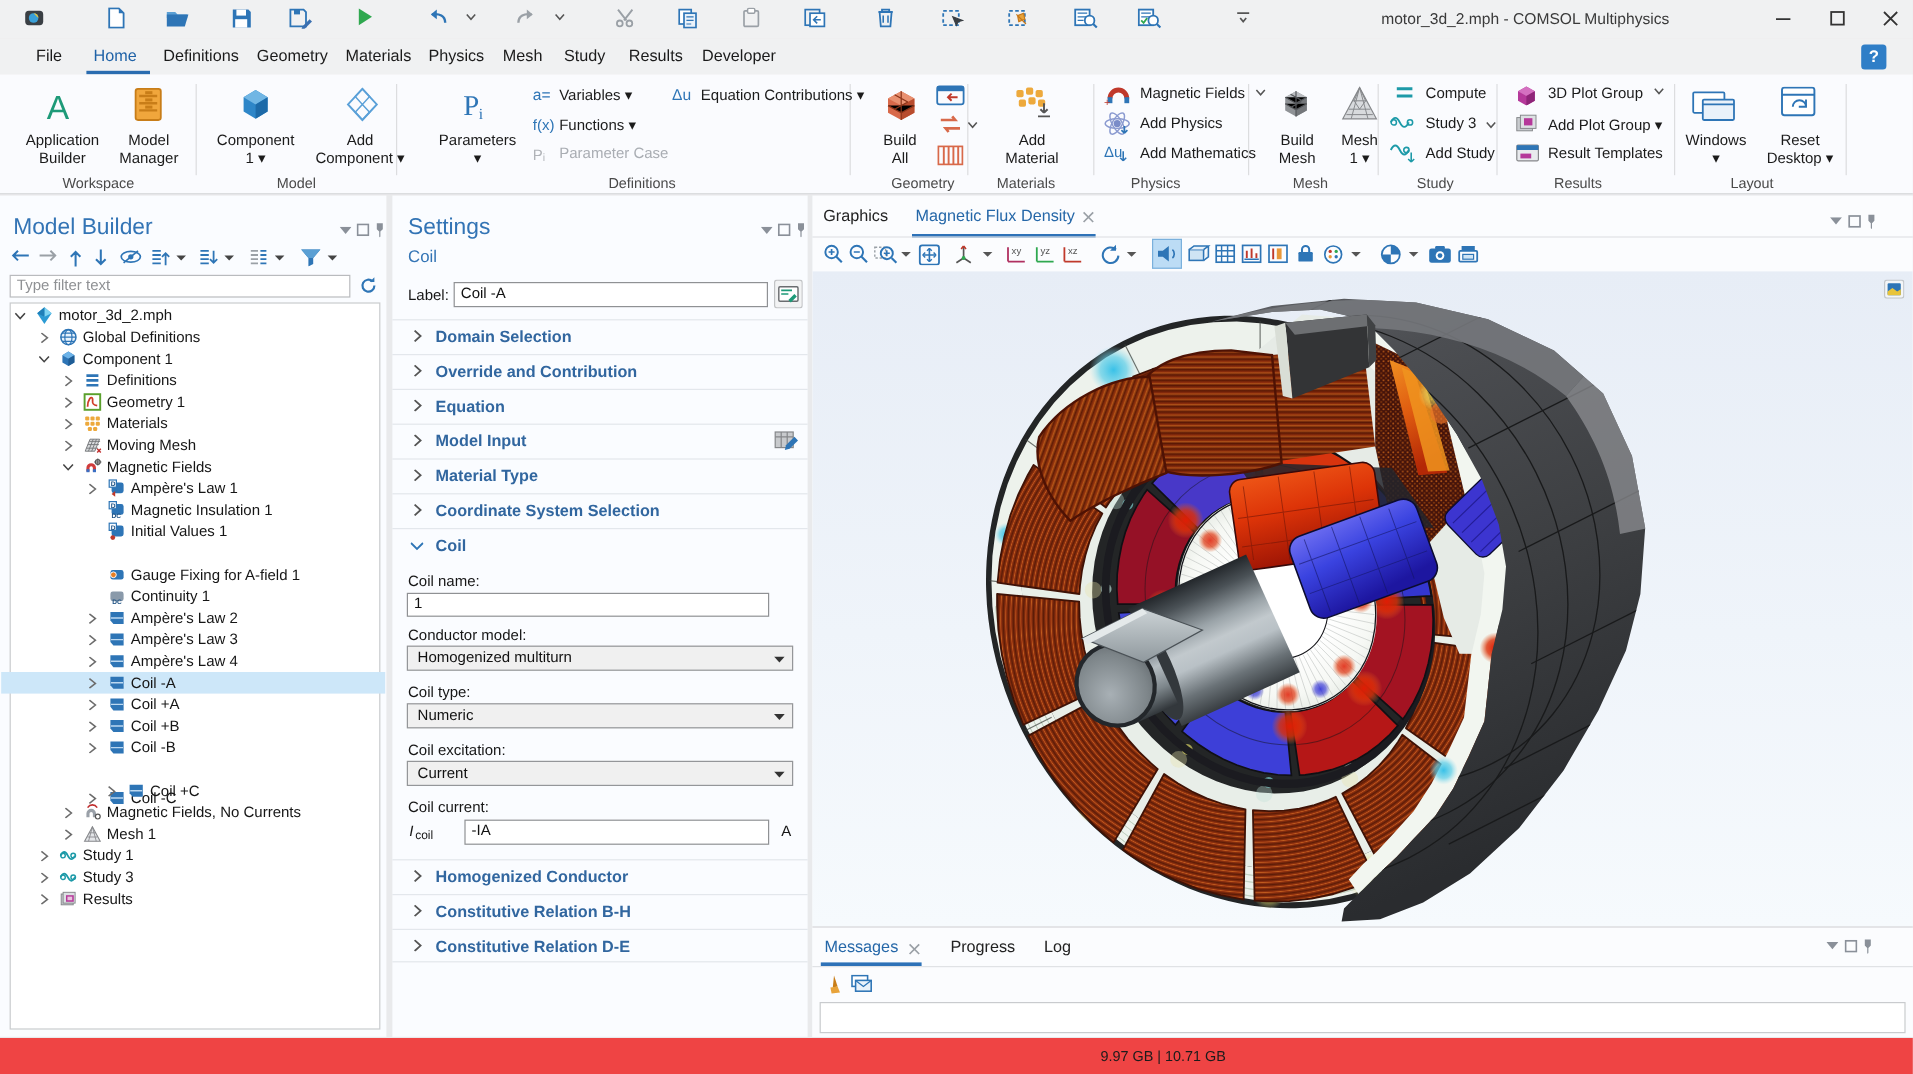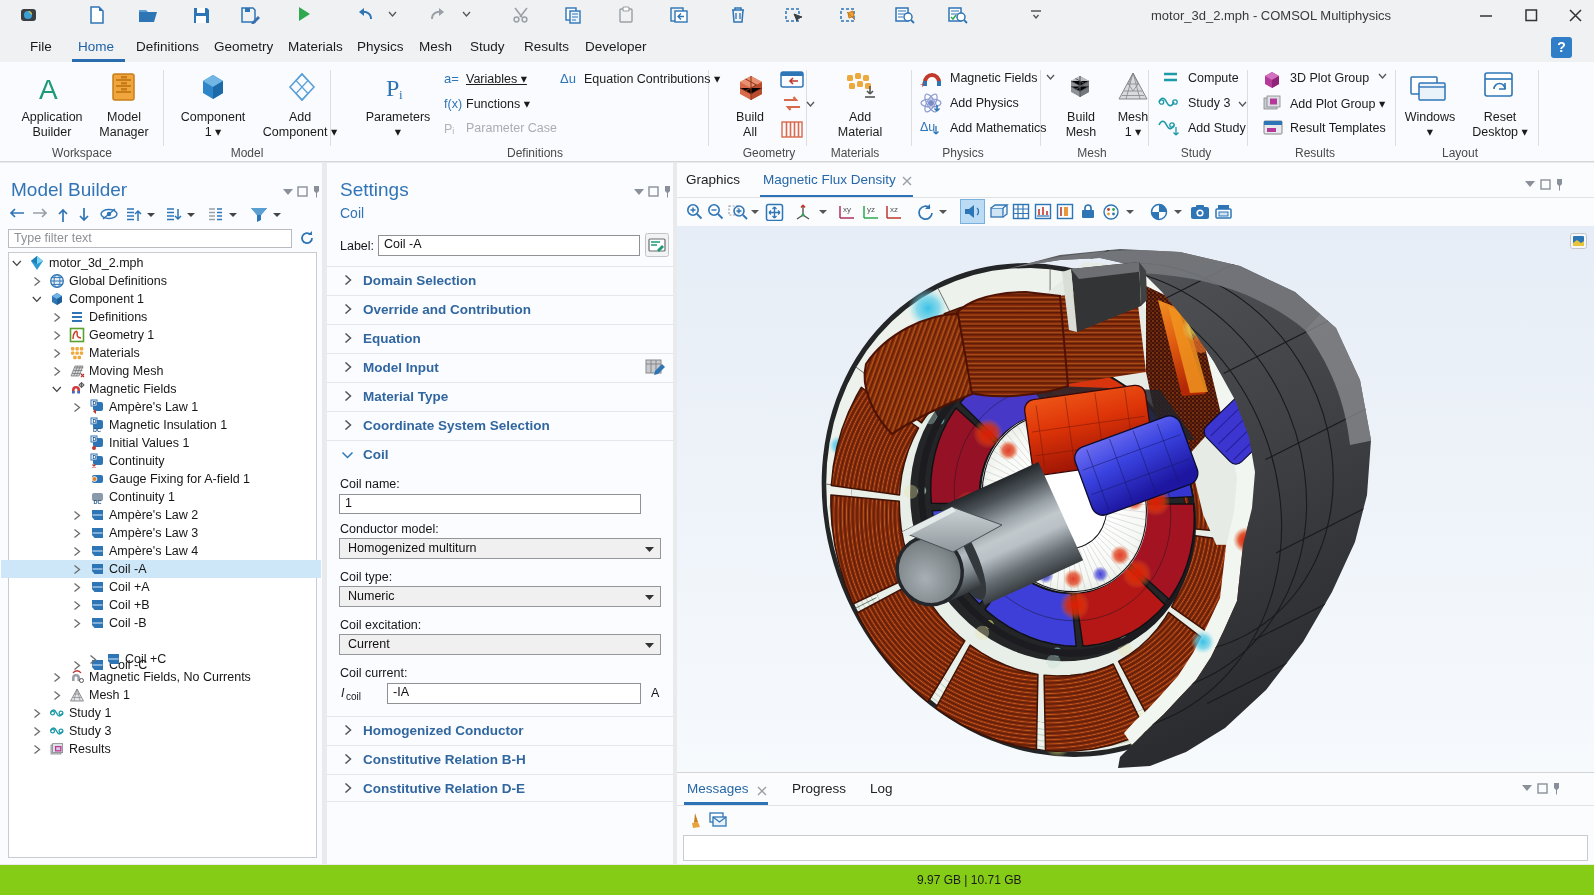--- a/index.html
+++ b/index.html
@@ -17,21 +17,21 @@
 #settings { left:327px; top:0; width:346px; height:701px; }
 #graphics { left:677px; top:0; width:917px; height:701px; background:#fbfcfe; }
 .ptitle { position:absolute; font-size:19px; color:#3374b5; }
 .tree-row { position:absolute; left:1px; right:1px; height:18px; font-size:12.5px; color:#161616; white-space:nowrap; }
 .sel { background:#cde7f9; }
 .sechdr { position:absolute; font-size:13.5px; font-weight:bold; color:#31669f; }
 .flabel { position:absolute; font-size:12.5px; color:#161616; }
 .combo { position:absolute; left:12px; width:322px; height:21px; background:#f0f0f0; border:1px solid #949699; font-size:12.5px; color:#111; line-height:19px; padding-left:8px; }
 .tinput { position:absolute; background:#fff; border:1px solid #8f9194; font-size:12.5px; color:#111; line-height:17px; padding-left:5px; }
 .sepline { position:absolute; left:0; width:346px; height:1px; background:#e3e7ec; }
-#statusbar { position:absolute; left:0; top:865px; width:1594px; height:30px; background:#84cc16; font-size:12px; color:#1b1b1b; }
+#statusbar { position:absolute; left:0; top:865px; width:1594px; height:30px; background:#ef4444; font-size:12px; color:#1b1b1b; }
 .gtab { position:absolute; top:9px; font-size:13.5px; color:#222; }
 svg { display:block; }
 </style></head><body>
 <div id="titlebar">
 <div class="abs" style="left:1151px; top:8px; font-size:13px; color:#3a3a3a;">motor_3d_2.mph - COMSOL Multiphysics</div>
 <svg class="icon" style="left:1479px; top:14px;" width="14" height="4">
       <path d="M1 2h12" stroke="#333" stroke-width="1.5"></path>
     </svg>
 <svg class="icon" style="left:1525px; top:9px;" width="13" height="13">
       <rect x="1" y="1" width="10.5" height="10.5" fill="none" stroke="#333" stroke-width="1.5"></rect>
@@ -238,21 +238,21 @@
         <text x="2" y="22" font-size="24" fill="#2e75b6" font-family="Liberation Serif">P</text>
         <text x="15" y="25" font-size="13" fill="#2e75b6" font-family="Liberation Serif">i</text>
       </svg>
     </span>
     <div class="rbig" style="left:354px;top:48px;width:88px;">Parameters<br>▾</div>
     <span class="icon" style="left:444px;top:8px;">
       <svg width="17" height="17">
         <text x="0" y="13" font-size="13" fill="#2e75b6" font-family="Liberation Sans">a=</text>
       </svg>
     </span>
-    <div class="rtext" style="left:466px;top:9px;text-decoration:underline;">Variables ▾</div>
+    <div class="rtext" style="left:466px;top:9px;">Variables ▾</div>
     <span class="icon" style="left:444px;top:33px;">
       <svg width="20" height="17">
         <text x="0" y="13" font-size="12.5" fill="#2e75b6" font-family="Liberation Sans">f(x)</text>
       </svg>
     </span>
     <div class="rtext" style="left:466px;top:34px;">Functions ▾</div>
     <span class="icon" style="left:444px;top:58px;">
       <svg width="17" height="17">
         <text x="0" y="13" font-size="12.5" fill="#b0b3b8" font-family="Liberation Sans">Pᵢ</text>
       </svg>
@@ -660,31 +660,20 @@
 <div class="tree-row" style="top:271px;">
         <span class="icon" style="left:88px;top:1px;">
           <svg width="16" height="16">
             <rect x="4" y="3" width="10" height="9" rx="2" fill="#2e75b6"></rect>
             <rect x="2" y="1" width="6" height="6" fill="#fafcff" stroke="#2e75b6" stroke-width="1"></rect>
             <text x="3.4" y="6.3" font-size="5.5" font-weight="bold" fill="#1b4f82" font-family="Liberation Sans">D</text>
             <circle cx="5" cy="13" r="2" fill="#c0392b"></circle>
           </svg>
         </span>
         <span class="icon" style="left:108px;top:2px;">Initial Values 1</span>
-      </div>
-<div class="tree-row" style="top:289px;">
-        <span class="icon" style="left:88px;top:1px;">
-          <svg width="16" height="16">
-            <rect x="4" y="3" width="10" height="9" rx="2" fill="#2e75b6"></rect>
-            <rect x="2" y="1" width="6" height="6" fill="#fafcff" stroke="#2e75b6" stroke-width="1"></rect>
-            <text x="3.4" y="6.3" font-size="5.5" font-weight="bold" fill="#1b4f82" font-family="Liberation Sans">D</text>
-            <path d="M3.5 11.5l3 3m0-3l-3 3" stroke="#c0392b" stroke-width="1.2"></path>
-          </svg>
-        </span>
-        <span class="icon" style="left:108px;top:2px;">Continuity</span>
       </div>
 <div class="tree-row" style="top:307px;">
         <span class="icon" style="left:88px;top:1px;">
           <svg width="16" height="16">
             <rect x="3" y="4" width="11" height="8" rx="2" fill="#2e75b6"></rect>
             <circle cx="5.5" cy="8" r="2.4" fill="#e67e22" stroke="#fff" stroke-width="0.8"></circle>
           </svg>
         </span>
         <span class="icon" style="left:108px;top:2px;">Gauge Fixing for A-field 1</span>
       </div>

